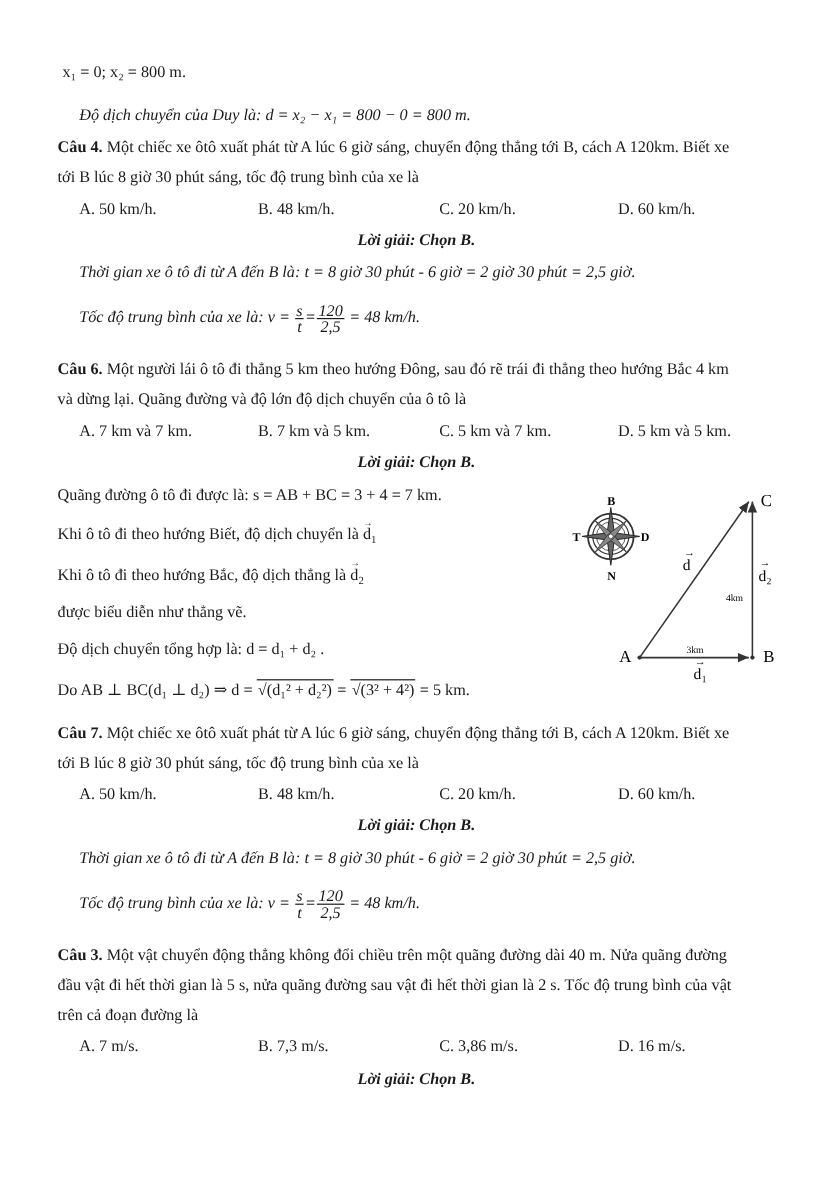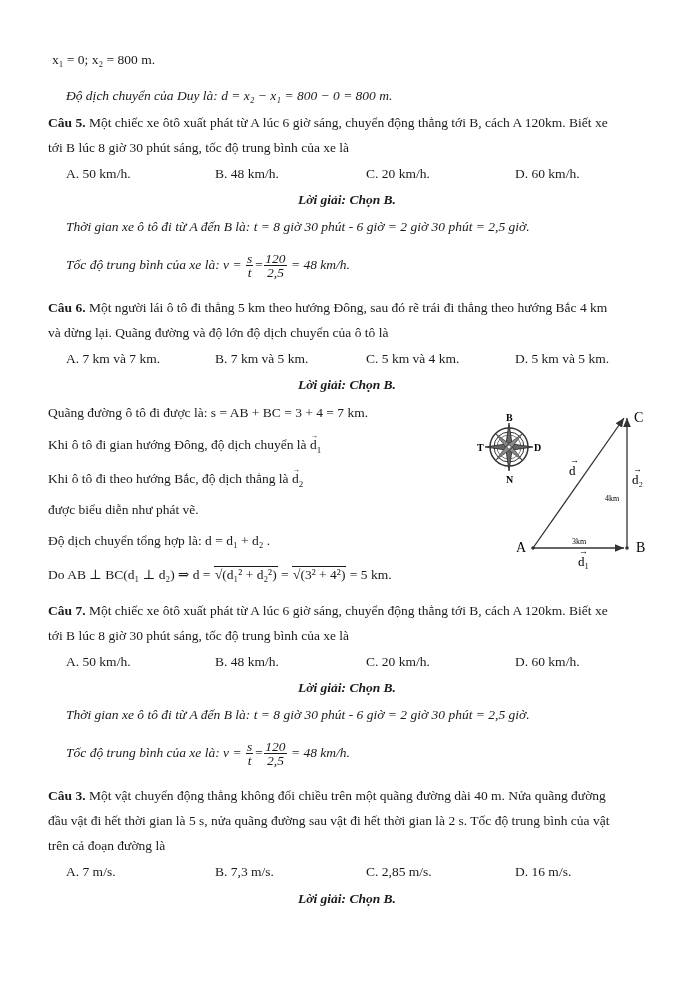--- a/index.html
+++ b/index.html
@@ -28,21 +28,21 @@
 </head>
 <body>
 
 <div class="line ind1" style="top:52px">x₁ = 0; x₂ = 800 m.</div>
 <div class="line ind2" style="top:88px">
   <span>Độ dịch chuyển của Duy là:</span>
   <span class="math">d = x₂ − x₁ = 800 − 0 = 800 m.</span>
 </div>
 
 <div class="line ind0" style="top:115px">
-  <span class="b">Câu 5.</span>
+  <span class="b">Câu 4.</span>
   <span>Một chiếc xe ôtô xuất phát từ A lúc 6 giờ sáng, chuyển động thẳng tới B, cách A 120km. Biết xe</span>
 </div>
 <div class="line ind0" style="top:140px">tới B lúc 8 giờ 30 phút sáng, tốc độ trung bình của xe là</div>
 <div class="opt" style="left:66px;top:166px">A. 50 km/h.</div>
 <div class="opt" style="left:215px;top:166px">B. 48 km/h.</div>
 <div class="opt" style="left:366px;top:166px">C. 20 km/h.</div>
 <div class="opt" style="left:515px;top:166px">D. 60 km/h.</div>
 <div class="sol" style="top:192px">Lời giải: Chọn B.</div>
 <div class="line ind2" style="top:219px">Thời gian xe ô tô đi từ A đến B là: t = 8 giờ 30 phút - 6 giờ = 2 giờ 30 phút = 2,5 giờ.</div>
 <div class="line ind2" style="top:252px">
@@ -52,34 +52,34 @@
   <span>= 48 km/h.</span>
 </div>
 
 <div class="line ind0" style="top:300px">
   <span class="b">Câu 6.</span>
   <span>Một người lái ô tô đi thẳng 5 km theo hướng Đông, sau đó rẽ trái đi thẳng theo hướng Bắc 4 km</span>
 </div>
 <div class="line ind0" style="top:325px">và dừng lại. Quãng đường và độ lớn độ dịch chuyển của ô tô là</div>
 <div class="opt" style="left:66px;top:351px">A. 7 km và 7 km.</div>
 <div class="opt" style="left:215px;top:351px">B. 7 km và 5 km.</div>
-<div class="opt" style="left:366px;top:351px">C. 5 km và 4 km.</div>
+<div class="opt" style="left:366px;top:351px">C. 5 km và 7 km.</div>
 <div class="opt" style="left:515px;top:351px">D. 5 km và 5 km.</div>
 <div class="sol" style="top:377px">Lời giải: Chọn B.</div>
 
 <div class="line ind0" style="top:405px">Quãng đường ô tô đi được là: s = AB + BC = 3 + 4 = 7 km.</div>
 <div class="line ind0" style="top:437px">
-  <span>Khi ô tô đi gian hướng Đông, độ dịch chuyển là</span>
+  <span>Khi ô tô đi theo hướng Biết, độ dịch chuyển là</span>
   <span class="vec"><span>d</span></span><sub>1</sub>
 </div>
 <div class="line ind0" style="top:471px">
   <span>Khi ô tô đi theo hướng Bắc, độ dịch thẳng là</span>
   <span class="vec"><span>d</span></span><sub>2</sub>
 </div>
-<div class="line ind0" style="top:502px">được biểu diễn như phát vẽ.</div>
+<div class="line ind0" style="top:502px">được biểu diễn như thẳng vẽ.</div>
 <div class="line ind0" style="top:533px">
   <span>Độ dịch chuyển tổng hợp là:</span>
   <span>d = d₁ + d₂ .</span>
 </div>
 <div class="line ind0" style="top:567px">
   <span>Do AB ⊥ BC(d₁ ⊥ d₂) ⇒ d =</span>
   <span class="sqrt">√(d₁² + d₂²)</span>
   <span>=</span>
   <span class="sqrt">√(3² + 4²)</span>
   <span>= 5 km.</span>
@@ -143,15 +143,15 @@
 </div>
 
 <div class="line ind0" style="top:788px">
   <span class="b">Câu 3.</span>
   <span>Một vật chuyển động thẳng không đổi chiều trên một quãng đường dài 40 m. Nửa quãng đường</span>
 </div>
 <div class="line ind0" style="top:813px">đầu vật đi hết thời gian là 5 s, nửa quãng đường sau vật đi hết thời gian là 2 s. Tốc độ trung bình của vật</div>
 <div class="line ind0" style="top:838px">trên cả đoạn đường là</div>
 <div class="opt" style="left:66px;top:864px">A. 7 m/s.</div>
 <div class="opt" style="left:215px;top:864px">B. 7,3 m/s.</div>
-<div class="opt" style="left:366px;top:864px">C. 2,85 m/s.</div>
+<div class="opt" style="left:366px;top:864px">C. 3,86 m/s.</div>
 <div class="opt" style="left:515px;top:864px">D. 16 m/s.</div>
 <div class="sol" style="top:891px">Lời giải: Chọn B.</div>
 
 </body></html>

